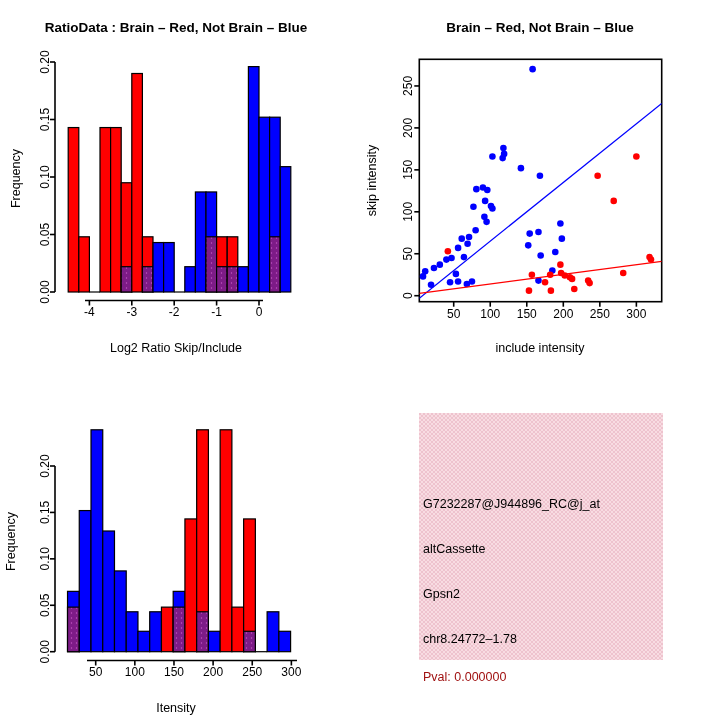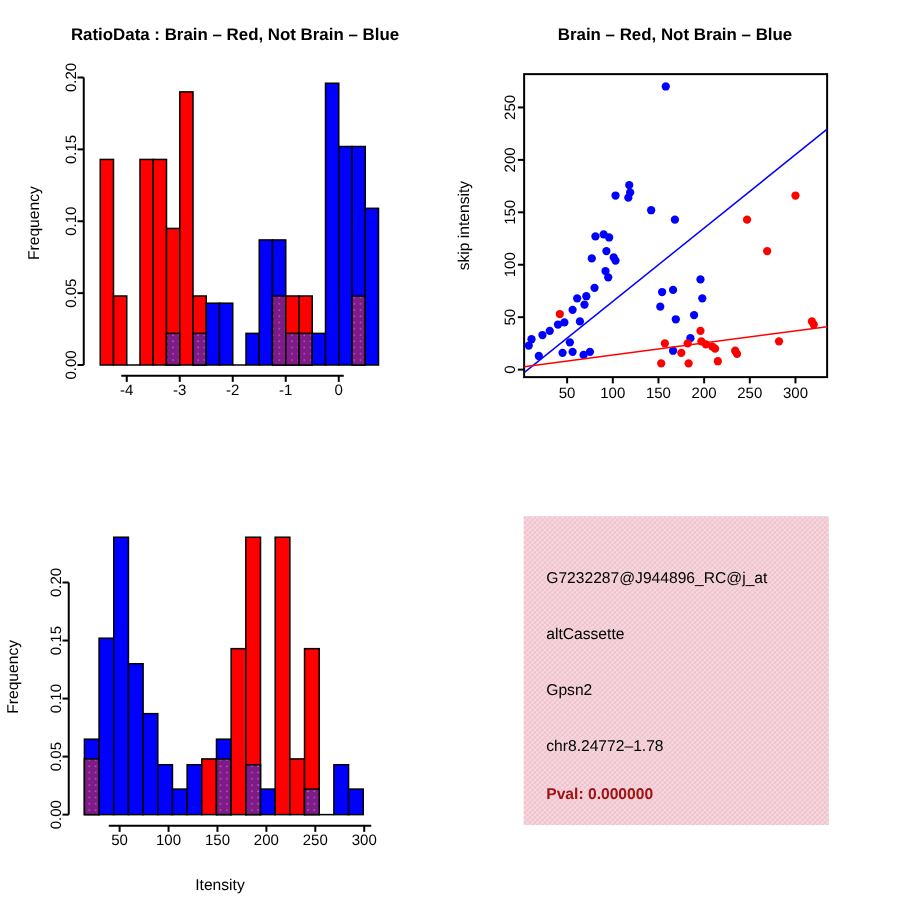--- a/index.html
+++ b/index.html
@@ -6,29 +6,29 @@
   body{width:720px;height:720px;font-family:"Liberation Sans",sans-serif;}
   .stage{position:relative;width:720px;height:720px;overflow:hidden;background:#fff;}
   .panel{position:absolute;width:360px;height:360px;}
   svg.plot{position:absolute;left:0;top:0;}
   .chart-title{position:absolute;top:20px;left:0;text-align:center;font-weight:bold;
                font-size:13.5px;color:#000;white-space:nowrap;}
   .xlab{position:absolute;top:341px;left:0;text-align:center;font-size:12.5px;color:#000;white-space:nowrap;}
   .ylab{position:absolute;width:200px;height:15px;text-align:center;font-size:12.5px;color:#000;
         transform:rotate(-90deg);white-space:nowrap;}
   .infobox{position:absolute;left:59px;top:53px;width:244px;height:247px;}
-  .infoline{position:absolute;left:18px;font-size:12.5px;color:#000;white-space:pre;}
+  .infoline{position:absolute;left:4px;font-size:12.5px;color:#000;white-space:pre;margin-top:42px;}
   svg text{font-family:"Liberation Sans",sans-serif;font-size:12px;fill:#000;}
 </style>
 </head>
 <body>
 
 <div class="stage">
 
-  <div class="panel" style="left:12px;top:0">
+  <div class="panel" style="left:0;top:0">
     <div class="chart-title" style="width:352px">RatioData : Brain – Red, Not Brain – Blue</div>
     <div class="ylab" style="left:-84px;top:171px">Frequency</div>
     <svg class="plot" width="360" height="360">
         <defs>
           <pattern id="ratio_hist-dots" width="5" height="5" patternUnits="userSpaceOnUse">
             <rect x="0" y="0" width="5" height="5" fill="#7d1b87"></rect>
             <circle cx="1.5" cy="3" r="0.7" fill="#c554c5"></circle>
           </pattern>
         </defs>
         <line x1="55" y1="292" x2="55" y2="62" stroke="#000000" stroke-width="1.6"></line>
@@ -74,20 +74,21 @@
         <rect x="216.6" y="266.7" width="10.6" height="25.30000000000001" fill="url(#ratio_hist-dots)" stroke="#000000" stroke-width="1.2"></rect>
         <rect x="227.2" y="236.8" width="10.6" height="55.19999999999999" fill="#ff0000" stroke="#000000" stroke-width="1.2"></rect>
         <rect x="227.2" y="266.7" width="10.6" height="25.30000000000001" fill="url(#ratio_hist-dots)" stroke="#000000" stroke-width="1.2"></rect>
         <rect x="237.8" y="266.7" width="10.6" height="25.30000000000001" fill="#0000ff" stroke="#000000" stroke-width="1.2"></rect>
         <rect x="248.4" y="66.6" width="10.6" height="225.4" fill="#0000ff" stroke="#000000" stroke-width="1.2"></rect>
         <rect x="259" y="117.20000000000002" width="10.6" height="174.79999999999998" fill="#0000ff" stroke="#000000" stroke-width="1.2"></rect>
         <rect x="269.6" y="117.20000000000002" width="10.6" height="174.79999999999998" fill="#0000ff" stroke="#000000" stroke-width="1.2"></rect>
         <rect x="269.6" y="236.8" width="10.6" height="55.19999999999999" fill="url(#ratio_hist-dots)" stroke="#000000" stroke-width="1.2"></rect>
         <rect x="280.2" y="166.65" width="10.6" height="125.35" fill="#0000ff" stroke="#000000" stroke-width="1.2"></rect>
       </svg>
+    <div class="xlab" style="width:352px">Log2 Ratio Skip/Include</div>
   </div>
 
   <div class="panel" style="left:360px;top:0">
     <div class="chart-title" style="width:360px">Brain – Red, Not Brain – Blue</div>
     <div class="ylab" style="left:-88px;top:173px">skip intensity</div>
     <svg class="plot" width="360" height="360">
         <defs>
           <clipPath id="scatter-clip">
             <rect x="59.3" y="59.3" width="242.39999999999998" height="242.39999999999998"></rect>
           </clipPath>
@@ -178,20 +179,21 @@
           <circle cx="204.7664" cy="275.56399999999996" r="3.3" fill="#ff0000"></circle>
           <circle cx="212.0734" cy="278.91999999999996" r="3.3" fill="#ff0000"></circle>
           <circle cx="214.2655" cy="288.988" r="3.3" fill="#ff0000"></circle>
           <circle cx="228.1488" cy="280.598" r="3.3" fill="#ff0000"></circle>
           <circle cx="229.61020000000002" cy="283.115" r="3.3" fill="#ff0000"></circle>
           <circle cx="209.8813" cy="277.24199999999996" r="3.3" fill="#ff0000"></circle>
         </g>
         <line x1="59.3" y1="298.17899411523194" x2="301.7" y2="103.35003558231836" stroke="#0000ff" stroke-width="1.2" clip-path="url(#scatter-clip)"></line>
         <line x1="59.3" y1="293.3205847475024" x2="301.7" y2="261.31297013138084" stroke="#ff0000" stroke-width="1.2" clip-path="url(#scatter-clip)"></line>
       </svg>
+    <div class="xlab" style="width:360px">include intensity</div>
   </div>
 
   <div class="panel" style="left:0;top:360px">
     <div class="ylab" style="left:-89px;top:174px">Frequency</div>
     <svg class="plot" width="360" height="360">
         <defs>
           <pattern id="gene_hist-dots" width="5" height="5" patternUnits="userSpaceOnUse">
             <rect x="0" y="0" width="5" height="5" fill="#7d1b87"></rect>
             <circle cx="1.5" cy="3" r="0.7" fill="#c554c5"></circle>
           </pattern>
@@ -246,17 +248,17 @@
       </svg>
     <div class="xlab" style="width:352px">Itensity</div>
   </div>
 
   <div class="panel" style="left:360px;top:360px">
     <div class="infobox" style="background-color: rgb(238, 195, 206); background-image: linear-gradient(45deg, rgb(248, 220, 226) 25%, transparent 25%, transparent 75%, rgb(248, 220, 226) 75%), linear-gradient(45deg, rgb(248, 220, 226) 25%, transparent 25%, transparent 75%, rgb(248, 220, 226) 75%); background-size: 4px 4px; background-position: 0px 0px, 2px 2px;">
       <div class="infoline" style="top:42px">G7232287@J944896_RC@j_at</div>
       <div class="infoline" style="top:87px">altCassette</div>
       <div class="infoline" style="top:132px">Gpsn2</div>
       <div class="infoline" style="top:177px">chr8.24772–1.78</div>
-      <div class="infoline" style="top: 215px; color: rgb(160, 18, 18); font-weight: bold;">Pval: 0.000000</div>
+      <div class="infoline" style="top: 215px; color: rgb(160, 18, 18);">Pval: 0.000000</div>
     </div>
   </div>
 
 </div>
 
 </body></html>

